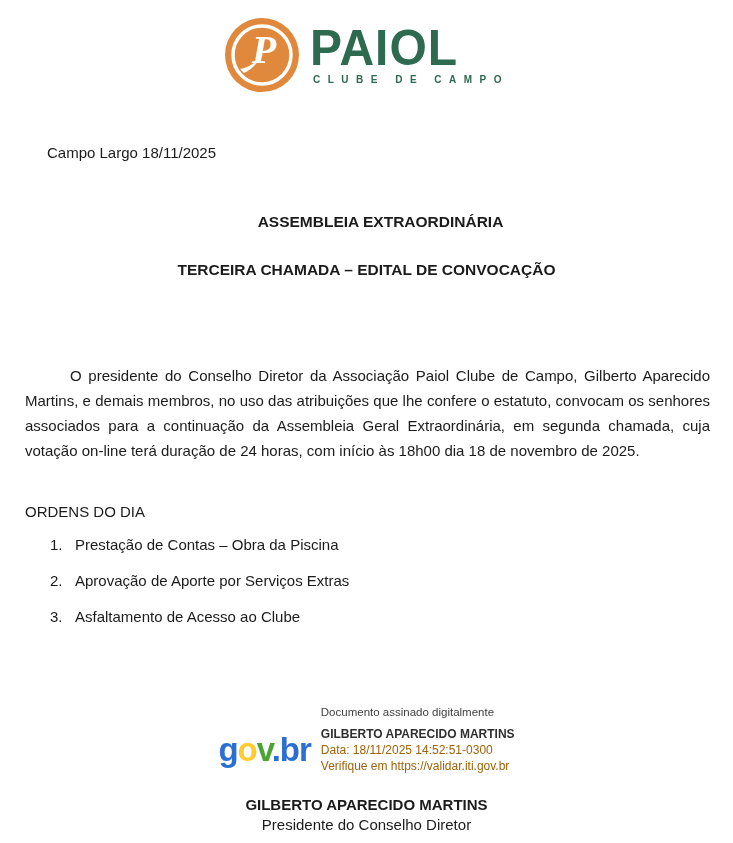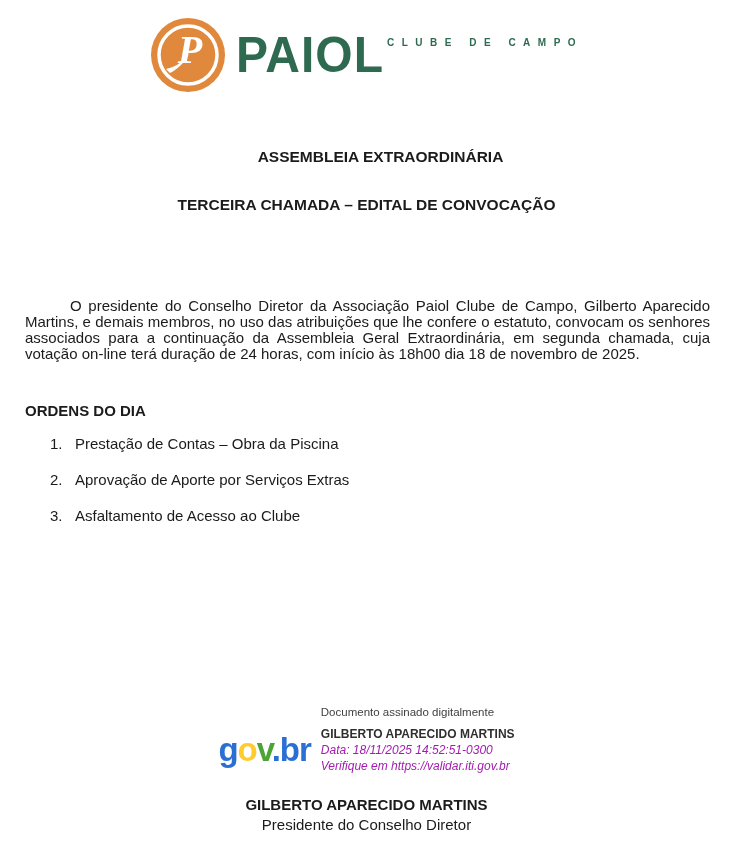--- a/index.html
+++ b/index.html
@@ -10,21 +10,21 @@
     overflow: hidden;
   }
   .page { position: relative; width: 733px; height: 843px; }
 
   
   .logo-row {
     display: flex; justify-content: center; align-items: center;
     gap: 10px; padding-top: 14px; height: 82px;
   }
   .logo-mark { width: 76px; height: 76px; flex: 0 0 auto; }
-  .logo-text { display: flex; align-items: flex-start; }
+  .logo-text { display: flex; flex-direction: column; align-items: flex-start; }
   .logo-name {
     font-size: 48px; font-weight: bold; letter-spacing: 1px;
     color: #2e6a50; line-height: 44px;
     transform: scaleY(1.05);
   }
   .logo-subtitle {
     font-size: 10px; font-weight: bold; letter-spacing: 7.5px;
     color: #2e6a50; margin-top: 4px; padding-left: 3px;
   }
 
@@ -40,28 +40,28 @@
     font-size: 15.5px; font-weight: bold; padding-left: 28px;
   }
   .h2 {
     margin-top: 30px; text-align: center;
     font-size: 15.5px; font-weight: bold;
   }
 
   
   .body-par {
     margin: 84px 23px 0 25px;
-    font-size: 15px; line-height: 16px;
+    font-size: 15px; line-height: 25px;
     text-align: justify; text-indent: 45px;
   }
 
   
   .agenda-title {
     margin: 40px 0 0 25px;
-    font-size: 15px; font-weight: bold;
+    font-size: 15px; font-weight: normal;
   }
   .agenda-list { margin: 16px 0 0 0; padding: 0; list-style: none; }
   .agenda-item {
     display: flex; margin: 0 0 18px 50px;
     font-size: 15px; line-height: 18px;
   }
   .agenda-num { width: 25px; flex: 0 0 auto; }
 
   
   .stamp {
@@ -72,21 +72,21 @@
   .govbr-logo {
     font-size: 33px; font-weight: bold; letter-spacing: -1px;
     line-height: 33px; padding-top: 18px; text-align: center;
   }
   .gb-blue { color: #2b6fd4; }
   .gb-yellow { color: #ffcb2d; }
   .gb-green { color: #4ca437; }
   .stamp-text { display: flex; flex-direction: column; }
   .stamp-header { font-size: 11.5px; color: #3f3f3f; margin-bottom: 9px; }
   .stamp-name { font-size: 12px; font-weight: bold; color: #2f2f2f; margin-bottom: 2px; }
-  .stamp-date, .stamp-verify { font-size: 12px; color: #a21caf; margin-bottom: 2px; font-style: italic; }
+  .stamp-date, .stamp-verify { font-size: 12px; color: #a16207; margin-bottom: 2px; }
 
   
   .signoff { position: absolute; left: 0; top: 796px; width: 733px; text-align: center; }
   .signoff-name { font-size: 15px; font-weight: bold; }
   .signoff-role { font-size: 15px; margin-top: 3px; }
 </style>
 </head>
 <body>
 
 <div class="page">
@@ -97,20 +97,21 @@
       <circle cx="38" cy="38" r="29" fill="none" stroke="#ffffff" stroke-width="3.5"></circle>
       <text x="40" y="46" text-anchor="middle" font-family="Liberation Serif, serif" font-size="40" font-style="italic" font-weight="bold" fill="#ffffff">P</text>
       <path d="M16 52 C 26 50, 34 44, 40 36 C 34 46, 28 52, 20 56 Z" fill="#ffffff"></path>
     </svg>
     <div class="logo-text">
       <div class="logo-name">PAIOL</div>
       <div class="logo-subtitle">CLUBE DE CAMPO</div>
     </div>
   </header>
 
+  <p class="date-line">Campo Largo 18/11/2025</p>
 
   <div class="h1">ASSEMBLEIA EXTRAORDINÁRIA</div>
   <div class="h2">TERCEIRA CHAMADA – EDITAL DE CONVOCAÇÃO</div>
 
   <p class="body-par">O presidente do Conselho Diretor da Associação Paiol Clube de Campo, Gilberto Aparecido Martins, e demais membros, no uso das atribuições que lhe confere o estatuto, convocam os senhores associados para a continuação da Assembleia Geral Extraordinária, em segunda chamada, cuja votação on-line terá duração de 24 horas, com início às 18h00 dia 18 de novembro de 2025.</p>
 
   <div class="agenda-title">ORDENS DO DIA</div>
   <ol class="agenda-list">
     <li class="agenda-item">
       <span class="agenda-num">1.</span>

